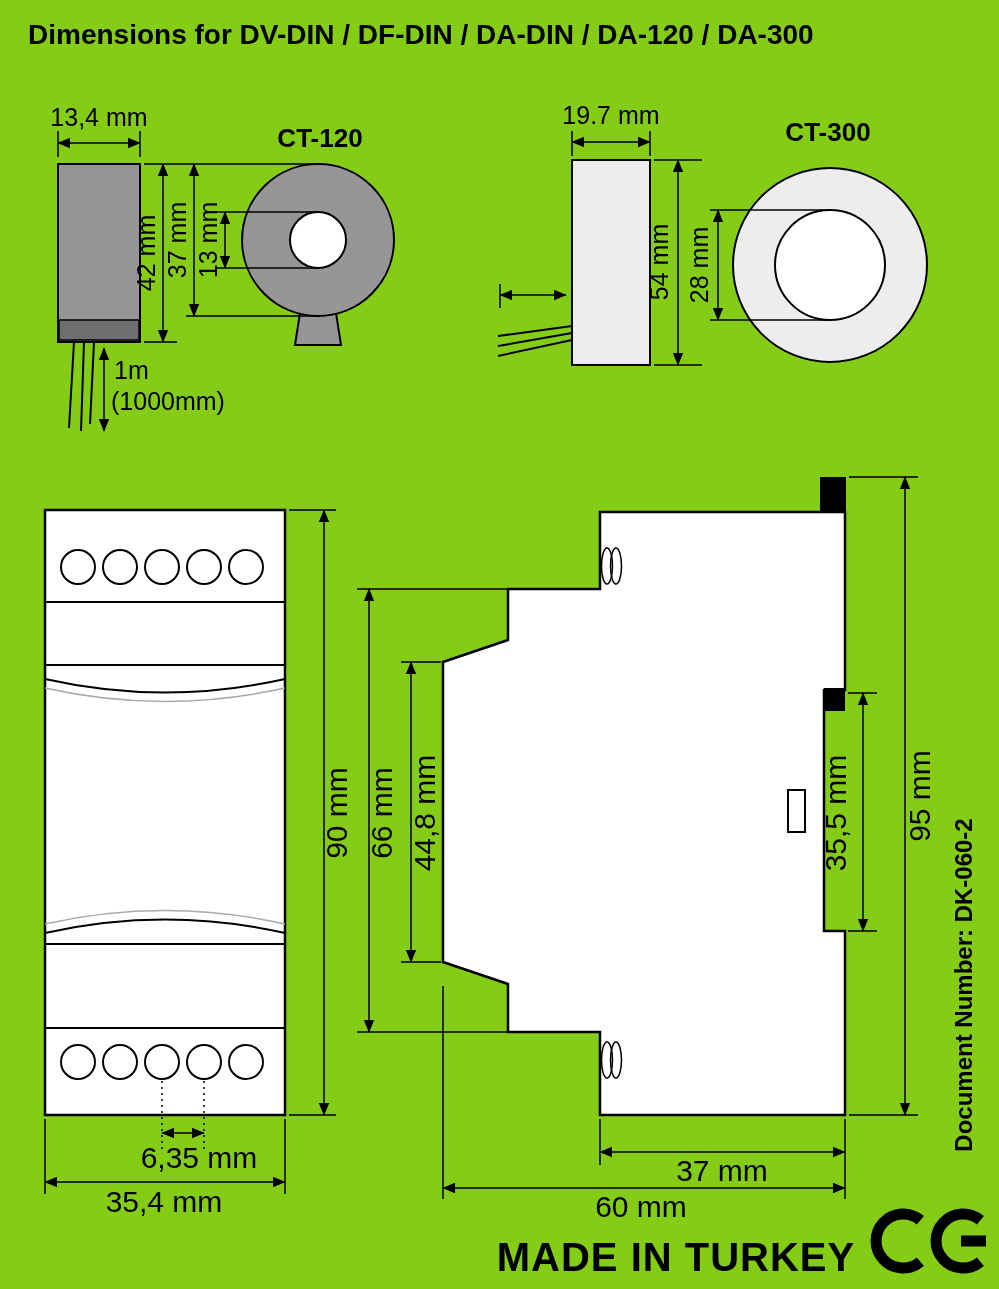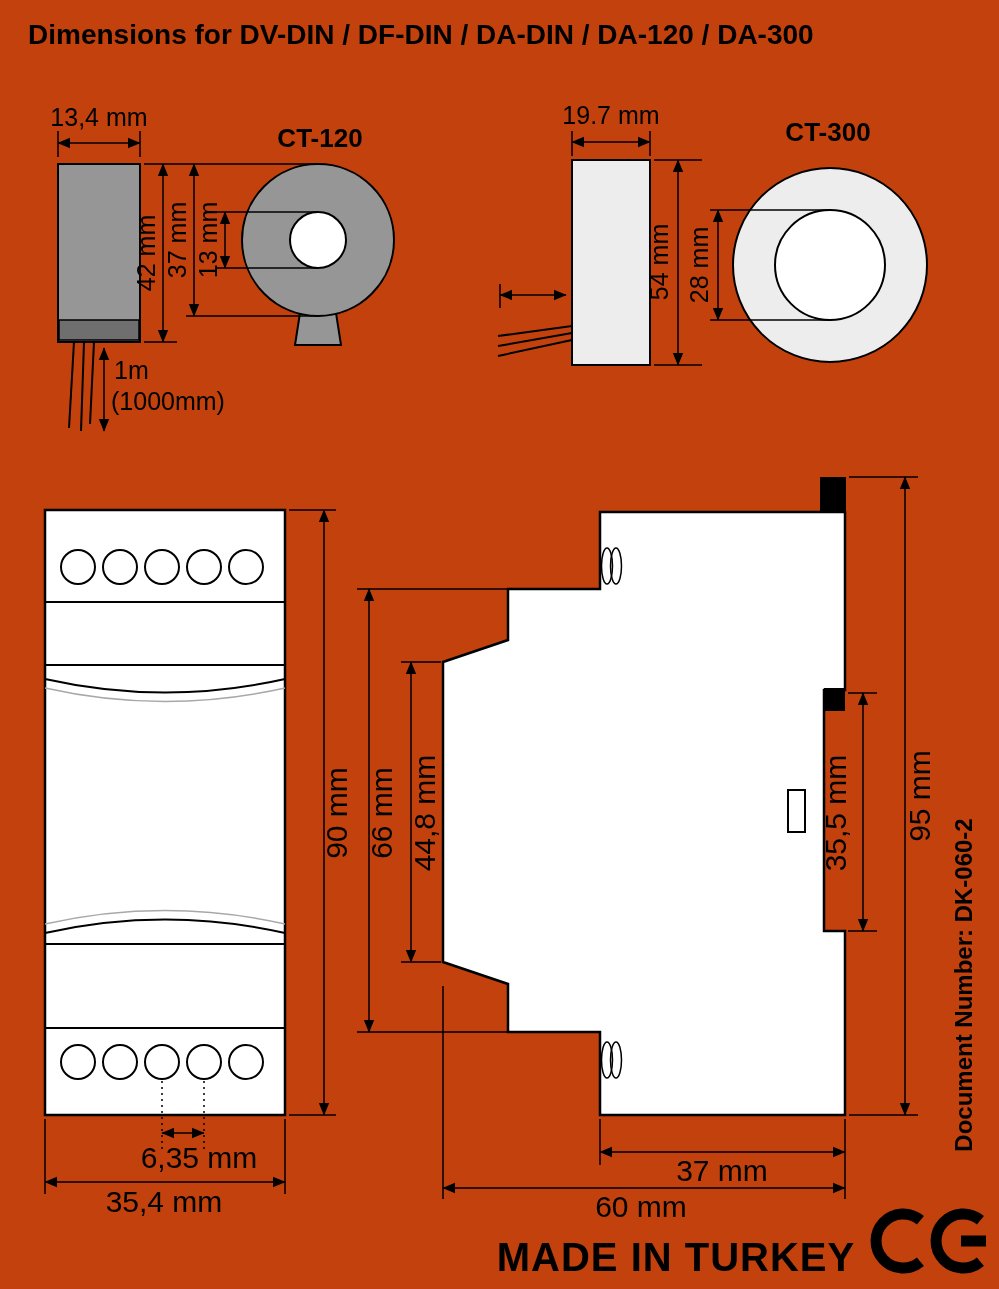--- a/index.html
+++ b/index.html
@@ -1,16 +1,16 @@
 <!DOCTYPE html>
 <html><head>
 <meta charset="utf-8">
 <style>
   html,body{margin:0;padding:0;background:#fff;}
-  .canvas{width:999px;height:1289px;position:relative;background:#c2410c;font-family:"Liberation Sans",sans-serif;}
+  .canvas{width:999px;height:1289px;position:relative;background:#84cc16;font-family:"Liberation Sans",sans-serif;}
   svg{display:block;}
   text{fill:#000;font-family:"Liberation Sans",sans-serif;}
   .title{font-size:28px;font-weight:bold;}
   .dim{font-size:25px;}
   .dim-lg{font-size:30px;}
   .ct-label{font-size:26px;font-weight:bold;}
   .doc{font-size:24px;font-weight:bold;}
   .made{font-size:40px;font-weight:bold;letter-spacing:1px;}
   .thin{stroke:#000;stroke-width:1.5;fill:none;}
   .med{stroke:#000;stroke-width:2;fill:none;}

